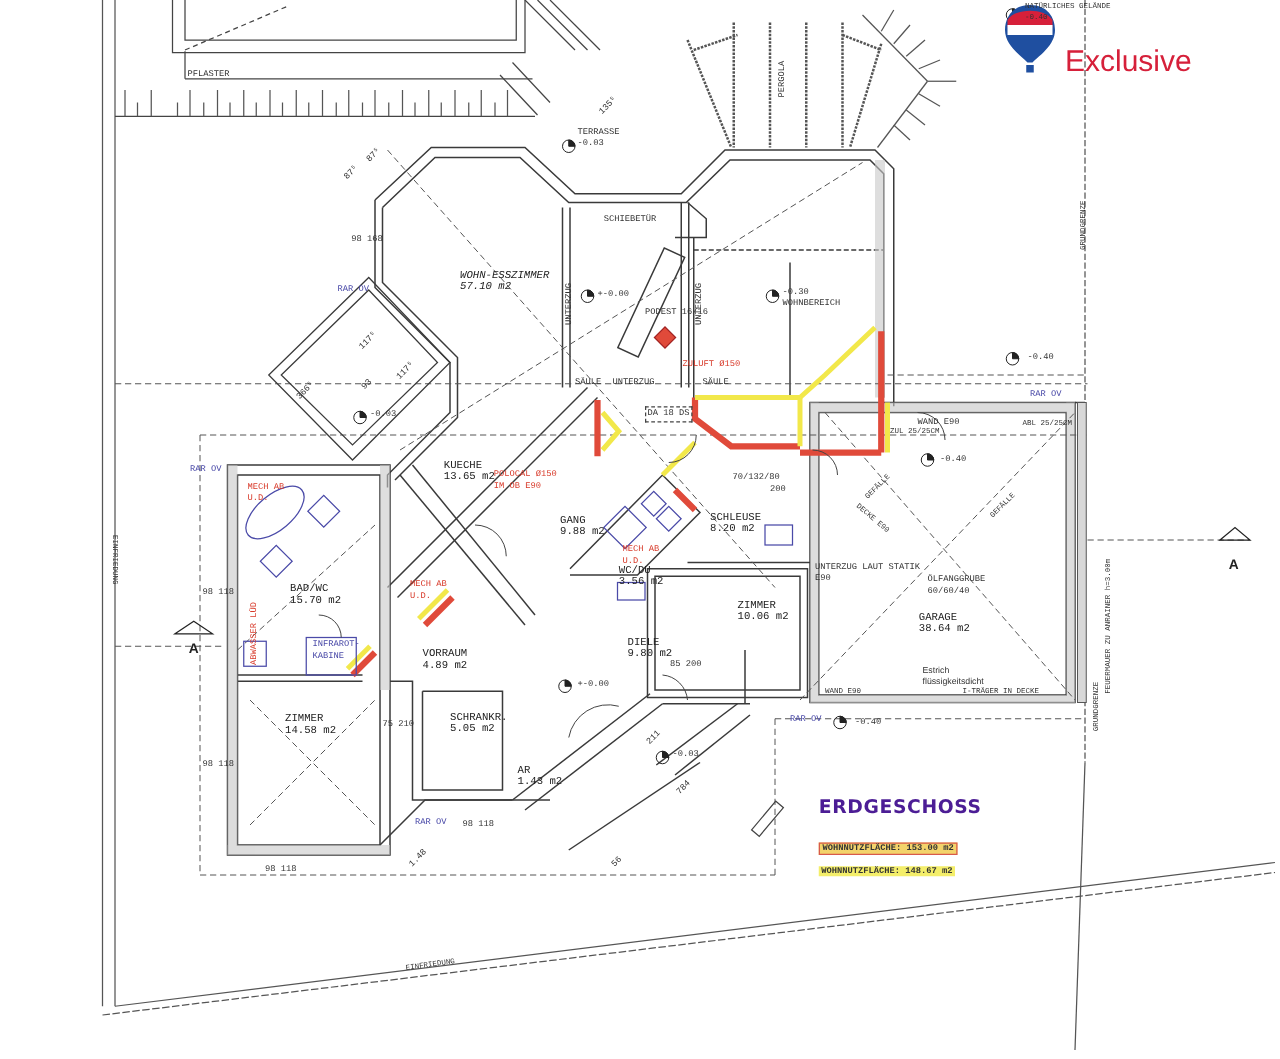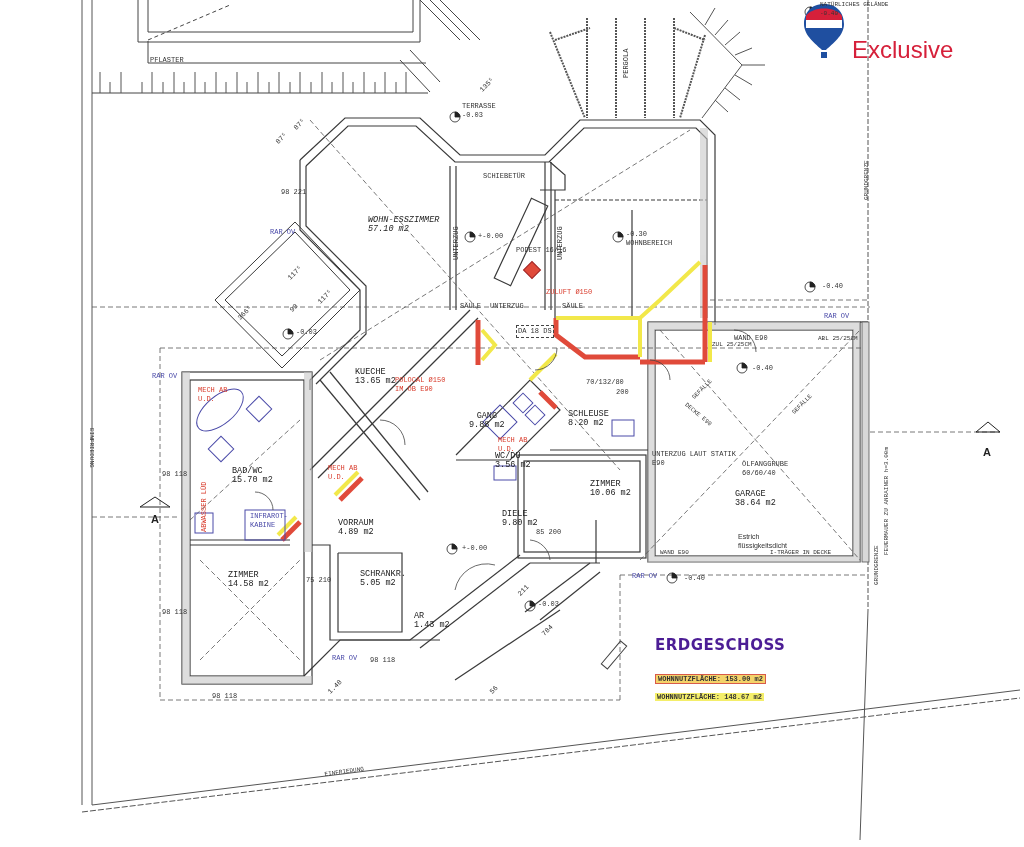--- a/index.html
+++ b/index.html
@@ -288,21 +288,21 @@
 </div>
 
 <div id="title-block">
   <div class="ttl">ERDGESCHOSS</div>
   <div class="a1">WOHNNUTZFLÄCHE: 153.00 m2</div><br>
   <div class="a2">WOHNNUTZFLÄCHE: 148.67 m2</div>
 </div>
 
 <div class="lbl room" style="left:368px;top:216px;font-style:italic;"><span>WOHN-ESSZIMMER</span><br><span>57.10 m2</span></div>
 <div class="lbl room" style="left:355px;top:368px;"><span>KUECHE</span><br><span>13.65 m2</span></div>
-<div class="lbl room" style="left:469px;top:412px;text-align:center;"><span>GANG</span><br><span>9.88 m2</span></div>
+<div class="lbl room" style="left:448px;top:412px;"><span>GANG</span><br><span>9.88 m2</span></div>
 <div class="lbl room" style="left:232px;top:467px;"><span>BAD/WC</span><br><span>15.70 m2</span></div>
 <div class="lbl room" style="left:338px;top:519px;"><span>VORRAUM</span><br><span>4.89 m2</span></div>
 <div class="lbl room" style="left:228px;top:571px;"><span>ZIMMER</span><br><span>14.58 m2</span></div>
 <div class="lbl room" style="left:360px;top:570px;"><span>SCHRANKR.</span><br><span>5.05 m2</span></div>
 <div class="lbl room" style="left:414px;top:612px;"><span>AR</span><br><span>1.43 m2</span></div>
 <div class="lbl room" style="left:478px;top:510px;margin-left:24px;"><span>DIELE</span><br><span>9.80 m2</span></div>
 <div class="lbl room" style="left:495px;top:452px;"><span>WC/DU</span><br><span>3.56 m2</span></div>
 <div class="lbl room" style="left:568px;top:410px;"><span>SCHLEUSE</span><br><span>8.20 m2</span></div>
 <div class="lbl room" style="left:590px;top:480px;"><span>ZIMMER</span><br><span>10.06 m2</span></div>
 <div class="lbl room" style="left:735px;top:490px;"><span>GARAGE</span><br><span>38.64 m2</span></div>
@@ -352,21 +352,21 @@
 <div class="lbl" style="left:296px;top:328px;font-size:7px;">-0.03</div>
 <div class="lbl" style="left:882px;top:555px;font-size:6px;transform-origin:left top;transform:rotate(-90deg);">FEUERMAUER ZU ANRAINER h=3.00m</div>
 <div class="lbl" style="left:862px;top:200px;font-size:6px;transform-origin:left top;transform:rotate(-90deg);">GRUNDGRENZE</div>
 <div class="lbl" style="left:872px;top:585px;font-size:6px;transform-origin:left top;transform:rotate(-90deg);">GRUNDGRENZE</div>
 <div class="lbl" style="left:96px;top:428px;font-size:6px;transform-origin:left top;transform:rotate(90deg);">EINFRIEDUNG</div>
 <div class="lbl" style="left:324px;top:770px;font-size:6px;transform-origin:left top;transform:rotate(-8deg);">EINFRIEDUNG</div>
 
 <div class="lbl diag" style="left:274px;top:140px;font-size:7px;">87⁵</div>
 <div class="lbl diag" style="left:292px;top:126px;font-size:7px;">87⁵</div>
 <div class="lbl diag" style="left:478px;top:88px;font-size:7px;">135⁵</div>
-<div class="lbl" style="left:281px;top:188px;font-size:7px;">98 221</div>
+<div class="lbl" style="left:281px;top:188px;font-size:7px;">98 168</div>
 <div class="lbl diag" style="left:286px;top:276px;font-size:7px;">117⁵</div>
 <div class="lbl diag" style="left:316px;top:300px;font-size:7px;">117⁵</div>
 <div class="lbl diag" style="left:288px;top:308px;font-size:7px;">93</div>
 <div class="lbl diag" style="left:236px;top:316px;font-size:7px;">366⁵</div>
 <div class="lbl" style="left:162px;top:470px;font-size:7px;">98 118</div>
 <div class="lbl" style="left:162px;top:608px;font-size:7px;">98 118</div>
 <div class="lbl" style="left:212px;top:692px;font-size:7px;">98 118</div>
 <div class="lbl" style="left:306px;top:576px;font-size:7px;">75 210</div>
 <div class="lbl" style="left:536px;top:528px;font-size:7px;">85 200</div>
 <div class="lbl" style="left:586px;top:378px;font-size:7px;">70/132/80</div>

